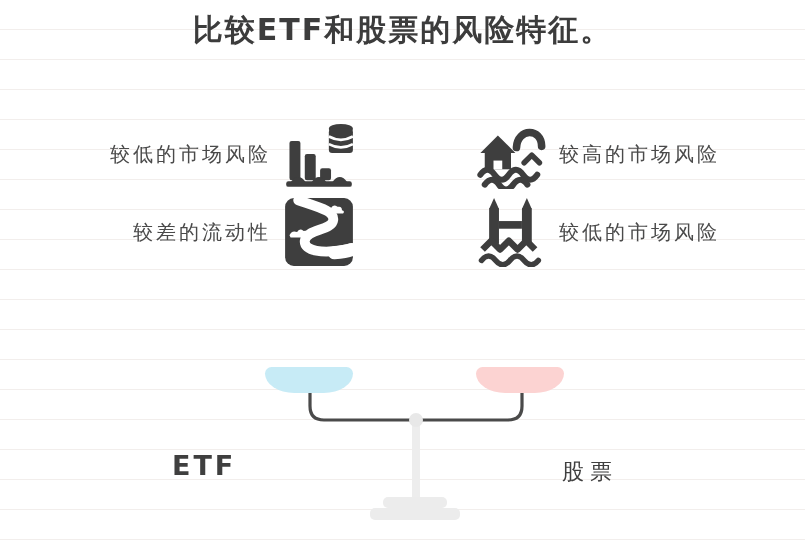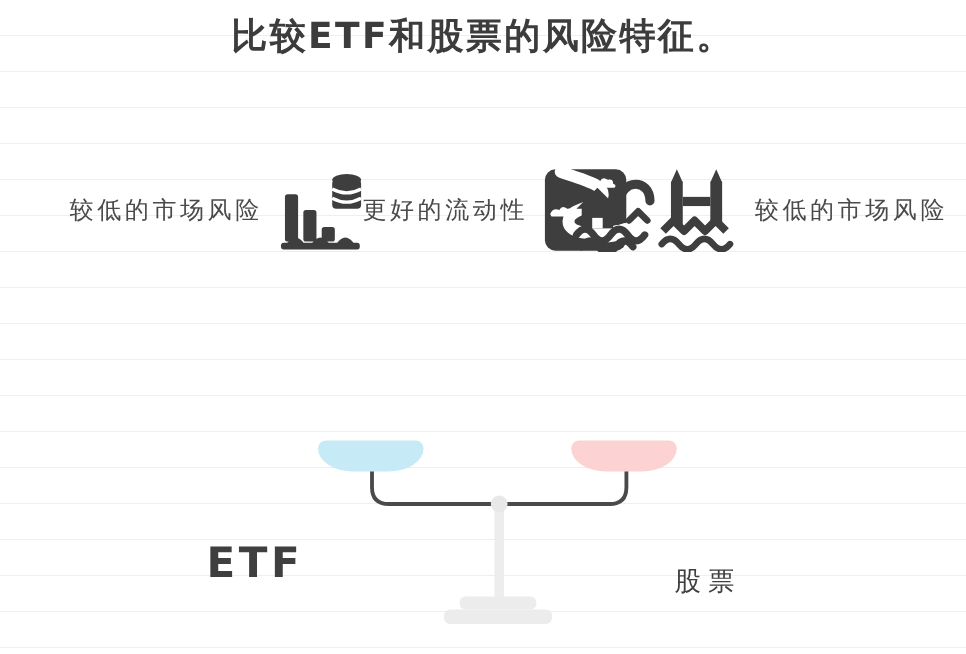--- a/index.html
+++ b/index.html
@@ -11,21 +11,21 @@
     background-color:#ffffff;
     background-image:repeating-linear-gradient(to bottom,
       #ffffff 0px,#ffffff 29px,#f2eeec 29px,#f2eeec 30px);
   }
   .title{
     position:absolute;top:10px;left:0;width:100%;
     text-align:center;
     font-size:30px;font-weight:bold;color:#3c3c3c;
     letter-spacing:2px;
   }
-  .col{position:absolute;top:136px;display:flex;flex-direction:row;}
+  .col{position:absolute;top:115px;display:flex;flex-direction:column;}
   .col-left{left:58px;width:296px;}
   .col-right{left:476px;width:300px;}
   .row{display:flex;align-items:center;height:78px;gap:13px;}
   .col-left .row{justify-content:flex-end;}
   .col-right .row{justify-content:flex-start;}
   .item-label{
     font-size:20px;color:#4a4a4a;letter-spacing:3px;white-space:nowrap;
   }
   .icon-box{width:70px;height:70px;flex:0 0 70px;}
   .icon-box svg{width:70px;height:70px;display:block;}
@@ -37,22 +37,22 @@
   
   .scale-svg{position:absolute;left:0;top:0;pointer-events:none;}
   .pan{
     position:absolute;width:88px;height:26px;top:367px;
   }
   .pan-left{left:265px;background:#c7ebf6;border-radius:8px 8px 36px 36px / 8px 8px 24px 24px;}
   .pan-right{left:476px;background:#fcd3d2;border-radius:8px 8px 36px 36px / 8px 8px 24px 24px;}
   .side-name{
     position:absolute;color:#3f3f3f;white-space:nowrap;
   }
-  .name-left{left:172px;top:450px;font-size:35px;letter-spacing:3px;font-weight:bold;}
-  .name-right{left:562px;top:457px;font-size:22px;letter-spacing:6px;margin-top:13px;}
+  .name-left{left:172px;top:450px;font-size:27px;letter-spacing:3px;font-weight:bold;}
+  .name-right{left:562px;top:457px;font-size:22px;letter-spacing:6px;}
 </style>
 </head>
 <body>
 
 <div class="canvas">
 
   <div class="title">比较ETF和股票的风险特征。</div>
 
   <div class="col col-left">
     <div class="row">
@@ -67,21 +67,21 @@
           <path class="ic-white-stroke" stroke-width="2.5" d="M41 16 q11 6 22 0"></path>
           <path class="ic-white-stroke" stroke-width="2.5" d="M41 23 q11 6 22 0"></path>
           <rect class="ic" x="2" y="57" width="60" height="5" rx="2"></rect>
           <path class="ic" d="M6 58 q7 -10 14 0 z"></path>
           <path class="ic" d="M25 58 q7 -10 14 0 z"></path>
           <path class="ic" d="M44 58 q7 -10 14 0 z"></path>
         </svg>
       </span>
     </div>
     <div class="row">
-      <span class="item-label">更好的流动性</span>
+      <span class="item-label">较差的流动性</span>
       <span class="icon-box">
         <svg viewBox="0 0 64 64">
           <rect class="ic" x="1" y="1" width="62" height="62" rx="8"></rect>
           <path class="ic-white-stroke" stroke-width="9" stroke-linecap="round" d="M13 3 C34 10 46 13 45 21 C44 31 20 29 19 40 C18 49 34 53 62 47"></path>
           <path class="ic-white-stroke" stroke-width="12" stroke-linecap="round" d="M46 51 C52 50.5 58 49.5 62 48"></path>
           <path class="ic-white" d="M36 13 q2 -5 7 -3 q2 -4 6 -1 q4 -1 4 3 q3 1 1 3 l-17 0 z"></path>
           <path class="ic-white" d="M5 35 q2 -5 7 -3 q2 -4 6 -1 q4 -1 4 3 q3 1 1 3 l-17 0 z"></path>
         </svg>
       </span>
     </div>
@@ -93,20 +93,21 @@
         <svg viewBox="0 0 64 64">
           <rect class="ic" x="8" y="29" width="24" height="17"></rect>
           <path class="ic" d="M4 31 L20 15 L36 31 Z"></path>
           <rect class="ic-white" x="16" y="38" width="8" height="8"></rect>
           <path class="ic-stroke" stroke-width="7" stroke-linecap="round" d="M37 26 C38 8 60 8 60 25"></path>
           <path class="ic-stroke" stroke-width="5" stroke-linejoin="round" stroke-linecap="round" d="M44 40 l7 -7 l7 7"></path>
           <path class="ic-stroke" stroke-width="5.5" stroke-linecap="round" d="M4 51 q6.5 -9 13 0 t13 0 t13 0 t13 0"></path>
           <path class="ic-stroke" stroke-width="5.5" stroke-linecap="round" d="M8 60 q6.5 -9 13 0 t13 0 t13 0"></path>
         </svg>
       </span>
+      <span class="item-label">较高的市场风险</span>
     </div>
     <div class="row">
       <span class="icon-box">
         <svg viewBox="0 0 64 64">
           <path class="ic" d="M12 11 L16.5 1 L21 11 Z"></path>
           <path class="ic" d="M42 11 L46.5 1 L51 11 Z"></path>
           <rect class="ic" x="12" y="10" width="9" height="33" rx="1"></rect>
           <rect class="ic" x="42" y="10" width="9" height="33" rx="1"></rect>
           <rect class="ic" x="21" y="22" width="21" height="7"></rect>
           <path class="ic-stroke" stroke-width="6" stroke-linejoin="round" d="M6 48 L14 40 L22 48 L30 40 L38 48 L46 40 L54 48"></path>

